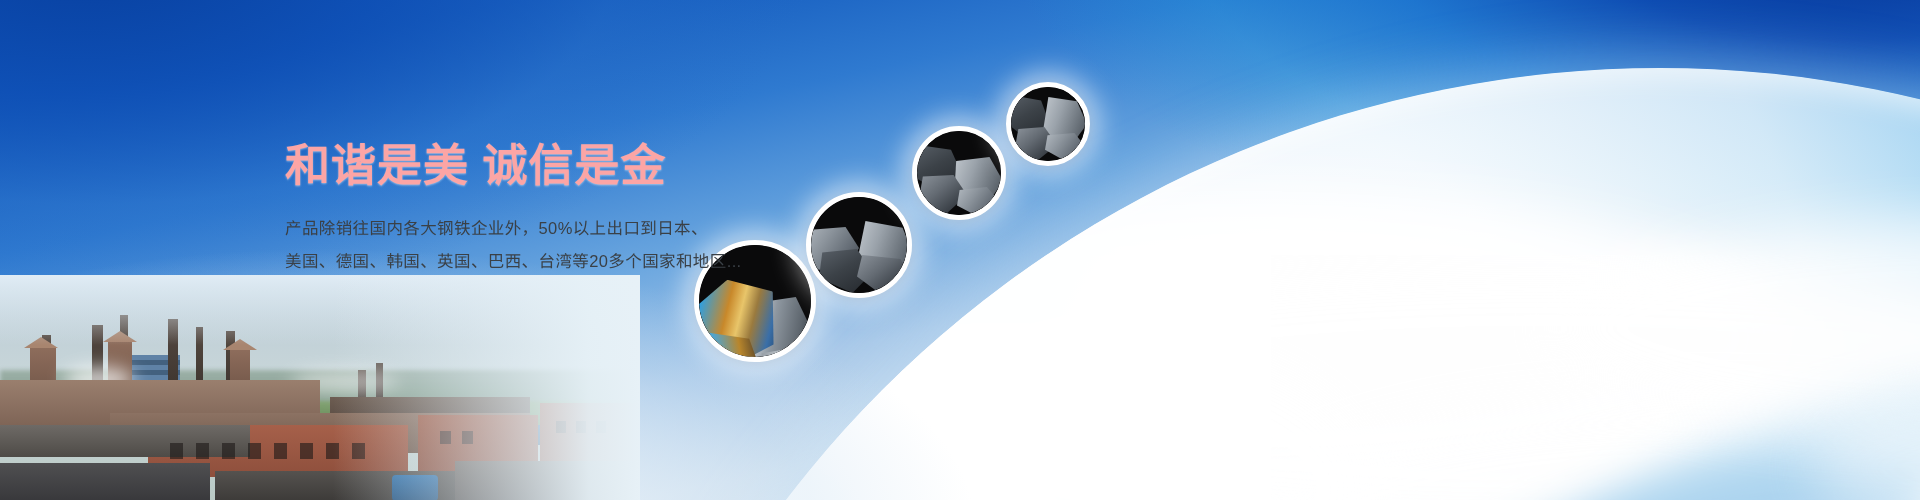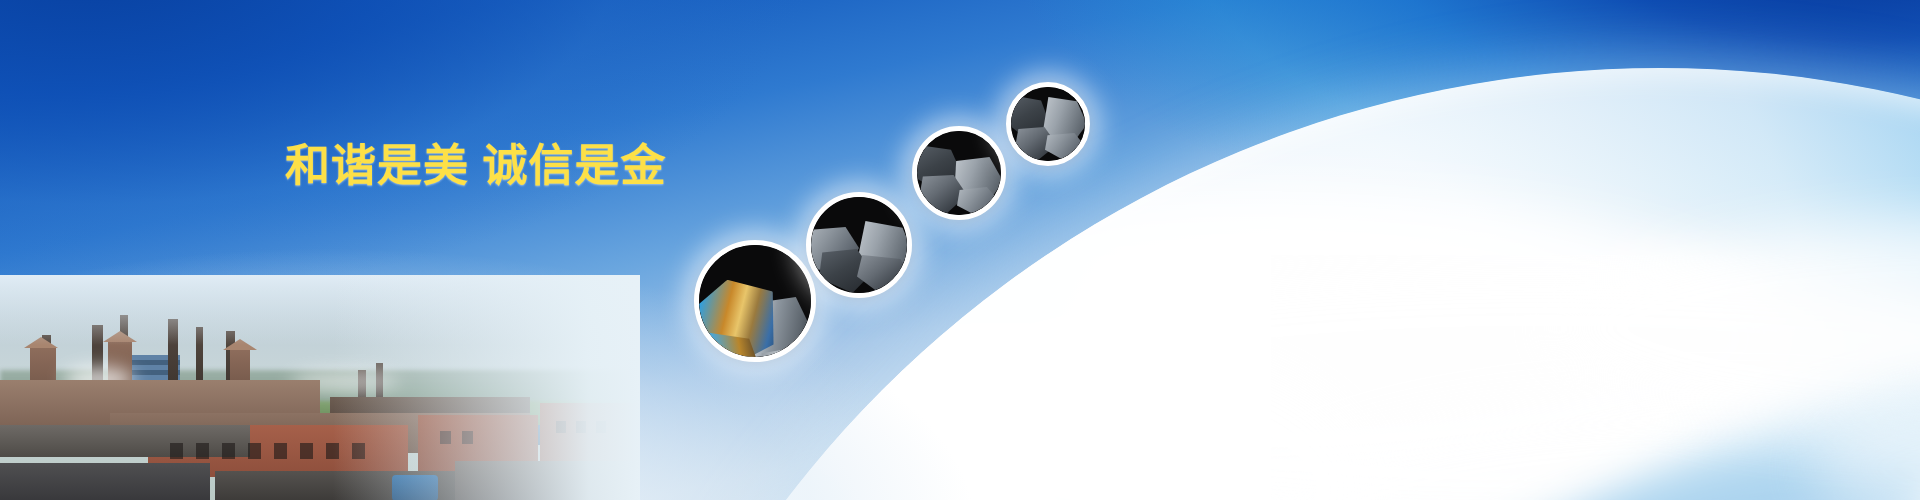--- a/index.html
+++ b/index.html
@@ -209,21 +209,21 @@
   .g-b{background:linear-gradient(140deg,#8d949c 0%,#646b73 40%,#3e444b 72%,#22262b 100%);}
   .g-c{background:linear-gradient(110deg,#c6ccd2 0%,#9aa2aa 38%,#6a727a 72%,#424950 100%);}
   .g-d{background:linear-gradient(150deg,#5a6169 0%,#3c4248 45%,#23272c 100%);}
 
   
   .copy{position:absolute; left:285px; top:142px; width:560px;}
   .headline{
     margin:0;
     font-size:45px; line-height:1.06; font-weight:700;
     letter-spacing:1px;
-    color:#fde047;
+    color:#fca5a5;
     text-shadow:0 1px 2px rgba(255,255,255,.45);
     white-space:nowrap;
   }
   .sub{margin:22px 0 0 0;}
   .sub-line{
     font-size:16.5px; line-height:33px;
     color:#3a4046; letter-spacing:.4px; white-space:nowrap;
   }
 </style>
 </head>
@@ -353,15 +353,19 @@
            clip-path:polygon(16% 0,78% 8%,100% 52%,60% 100%,4% 68%);"></div>
       <div class="rock g-b" style="left:4px;top:40px;width:42px;height:34px;
            clip-path:polygon(8% 6%,70% 0,100% 52%,52% 100%,0 60%);"></div>
       <div class="rock g-a" style="left:34px;top:46px;width:42px;height:28px;
            clip-path:polygon(6% 8%,70% 0,100% 56%,48% 100%,0 60%);"></div>
     </div>
   </div>
 
   <div class="copy">
     <h1 class="headline">和谐是美 诚信是金</h1>
+    <div class="sub">
+      <div class="sub-line">产品除销往国内各大钢铁企业外，50%以上出口到日本、</div>
+      <div class="sub-line">美国、德国、韩国、英国、巴西、台湾等20多个国家和地区...</div>
+    </div>
   </div>
 
 </div>
 
 </body></html>

